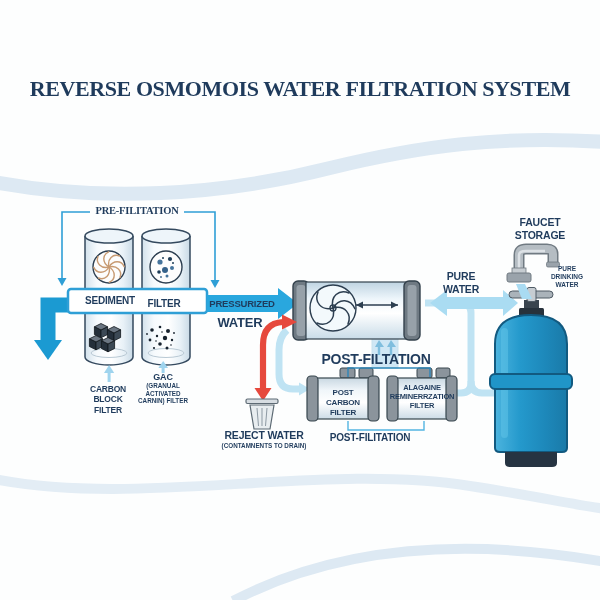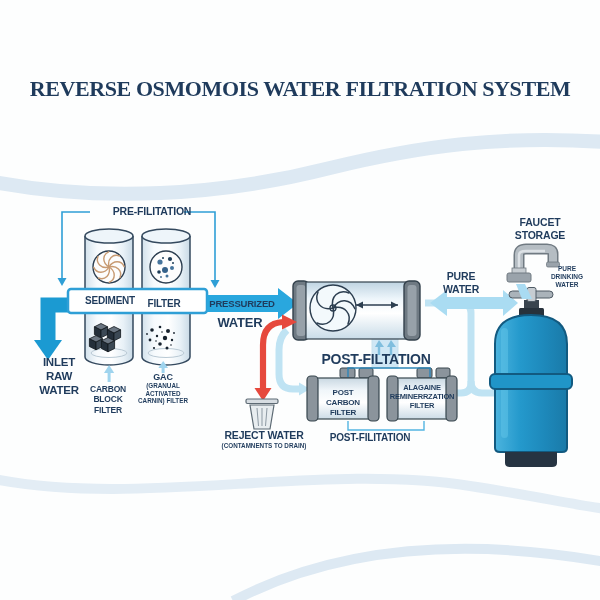--- a/index.html
+++ b/index.html
@@ -256,26 +256,25 @@
       <path d="M519,276 V255 Q519,251 526,251 H545" fill="none" stroke="#dde2e6" stroke-width="2.5"></path>
       <rect x="546.5" y="262" width="13" height="5" rx="1.5" fill="#9aa3ab" stroke="#707a82" stroke-width="0.8"></rect>
       <rect x="512" y="268" width="14" height="7" fill="#c6ccd1" stroke="#707a82" stroke-width="0.8"></rect>
       <rect x="507" y="273" width="24" height="9" rx="2" fill="#9aa3ab" stroke="#707a82" stroke-width="1"></rect>
       <polygon points="516,284 525,284 532,299 522,299" fill="#a9dbf2"></polygon>
     </g>
   </svg>
 
   <div class="lbl ttl" style="left:300px;top:76px;">REVERSE OSMOMOIS WATER FILTRATION SYSTEM</div>
 
-  <div class="lbl sec" style="left:152px;top:205px;">PRE-FILITATION</div>
+  <div class="lbl sec" style="left:137px;top:205px;font-family:Liberation Serif, serif;">PRE-FILITATION</div>
   <div class="lbl" style="left:110px;top:295px;font-size:10px;">SEDIMENT</div>
   <div class="lbl" style="left:164px;top:298px;font-size:10px;">FILTER</div>
   <div class="lbl" style="left:242px;top:298px;font-size:9.5px;">PRESSURIZED</div>
   <div class="lbl" style="left:240px;top:315px;font-size:13px;">WATER</div>
-  <div class="lbl" style="left:59px;top:355px;width:54px;font-size:11.5px;">INLET RAW WATER</div>
   <div class="lbl sm" style="left:108px;top:384px;width:46px;font-size:8.5px;">CARBON BLOCK FILTER</div>
   <div class="lbl" style="left:163px;top:372px;font-size:9px;">GAC</div>
   <div class="lbl xs" style="left:163px;top:382px;width:50px;">(GRANUAL ACTIVATED CARNIN) FILTER</div>
 
 
   <div class="lbl sec" style="left:264px;top:429px;">REJECT WATER</div>
   <div class="lbl xs" style="left:264px;top:442px;width:110px;">(CONTAMNENTS TO DRAIN)</div>
 
   <div class="lbl" style="left:376px;top:351px;font-size:14px;">POST-FILTATION</div>
   <div class="lbl" style="left:370px;top:432px;font-size:10px;">POST-FILITATION</div>

